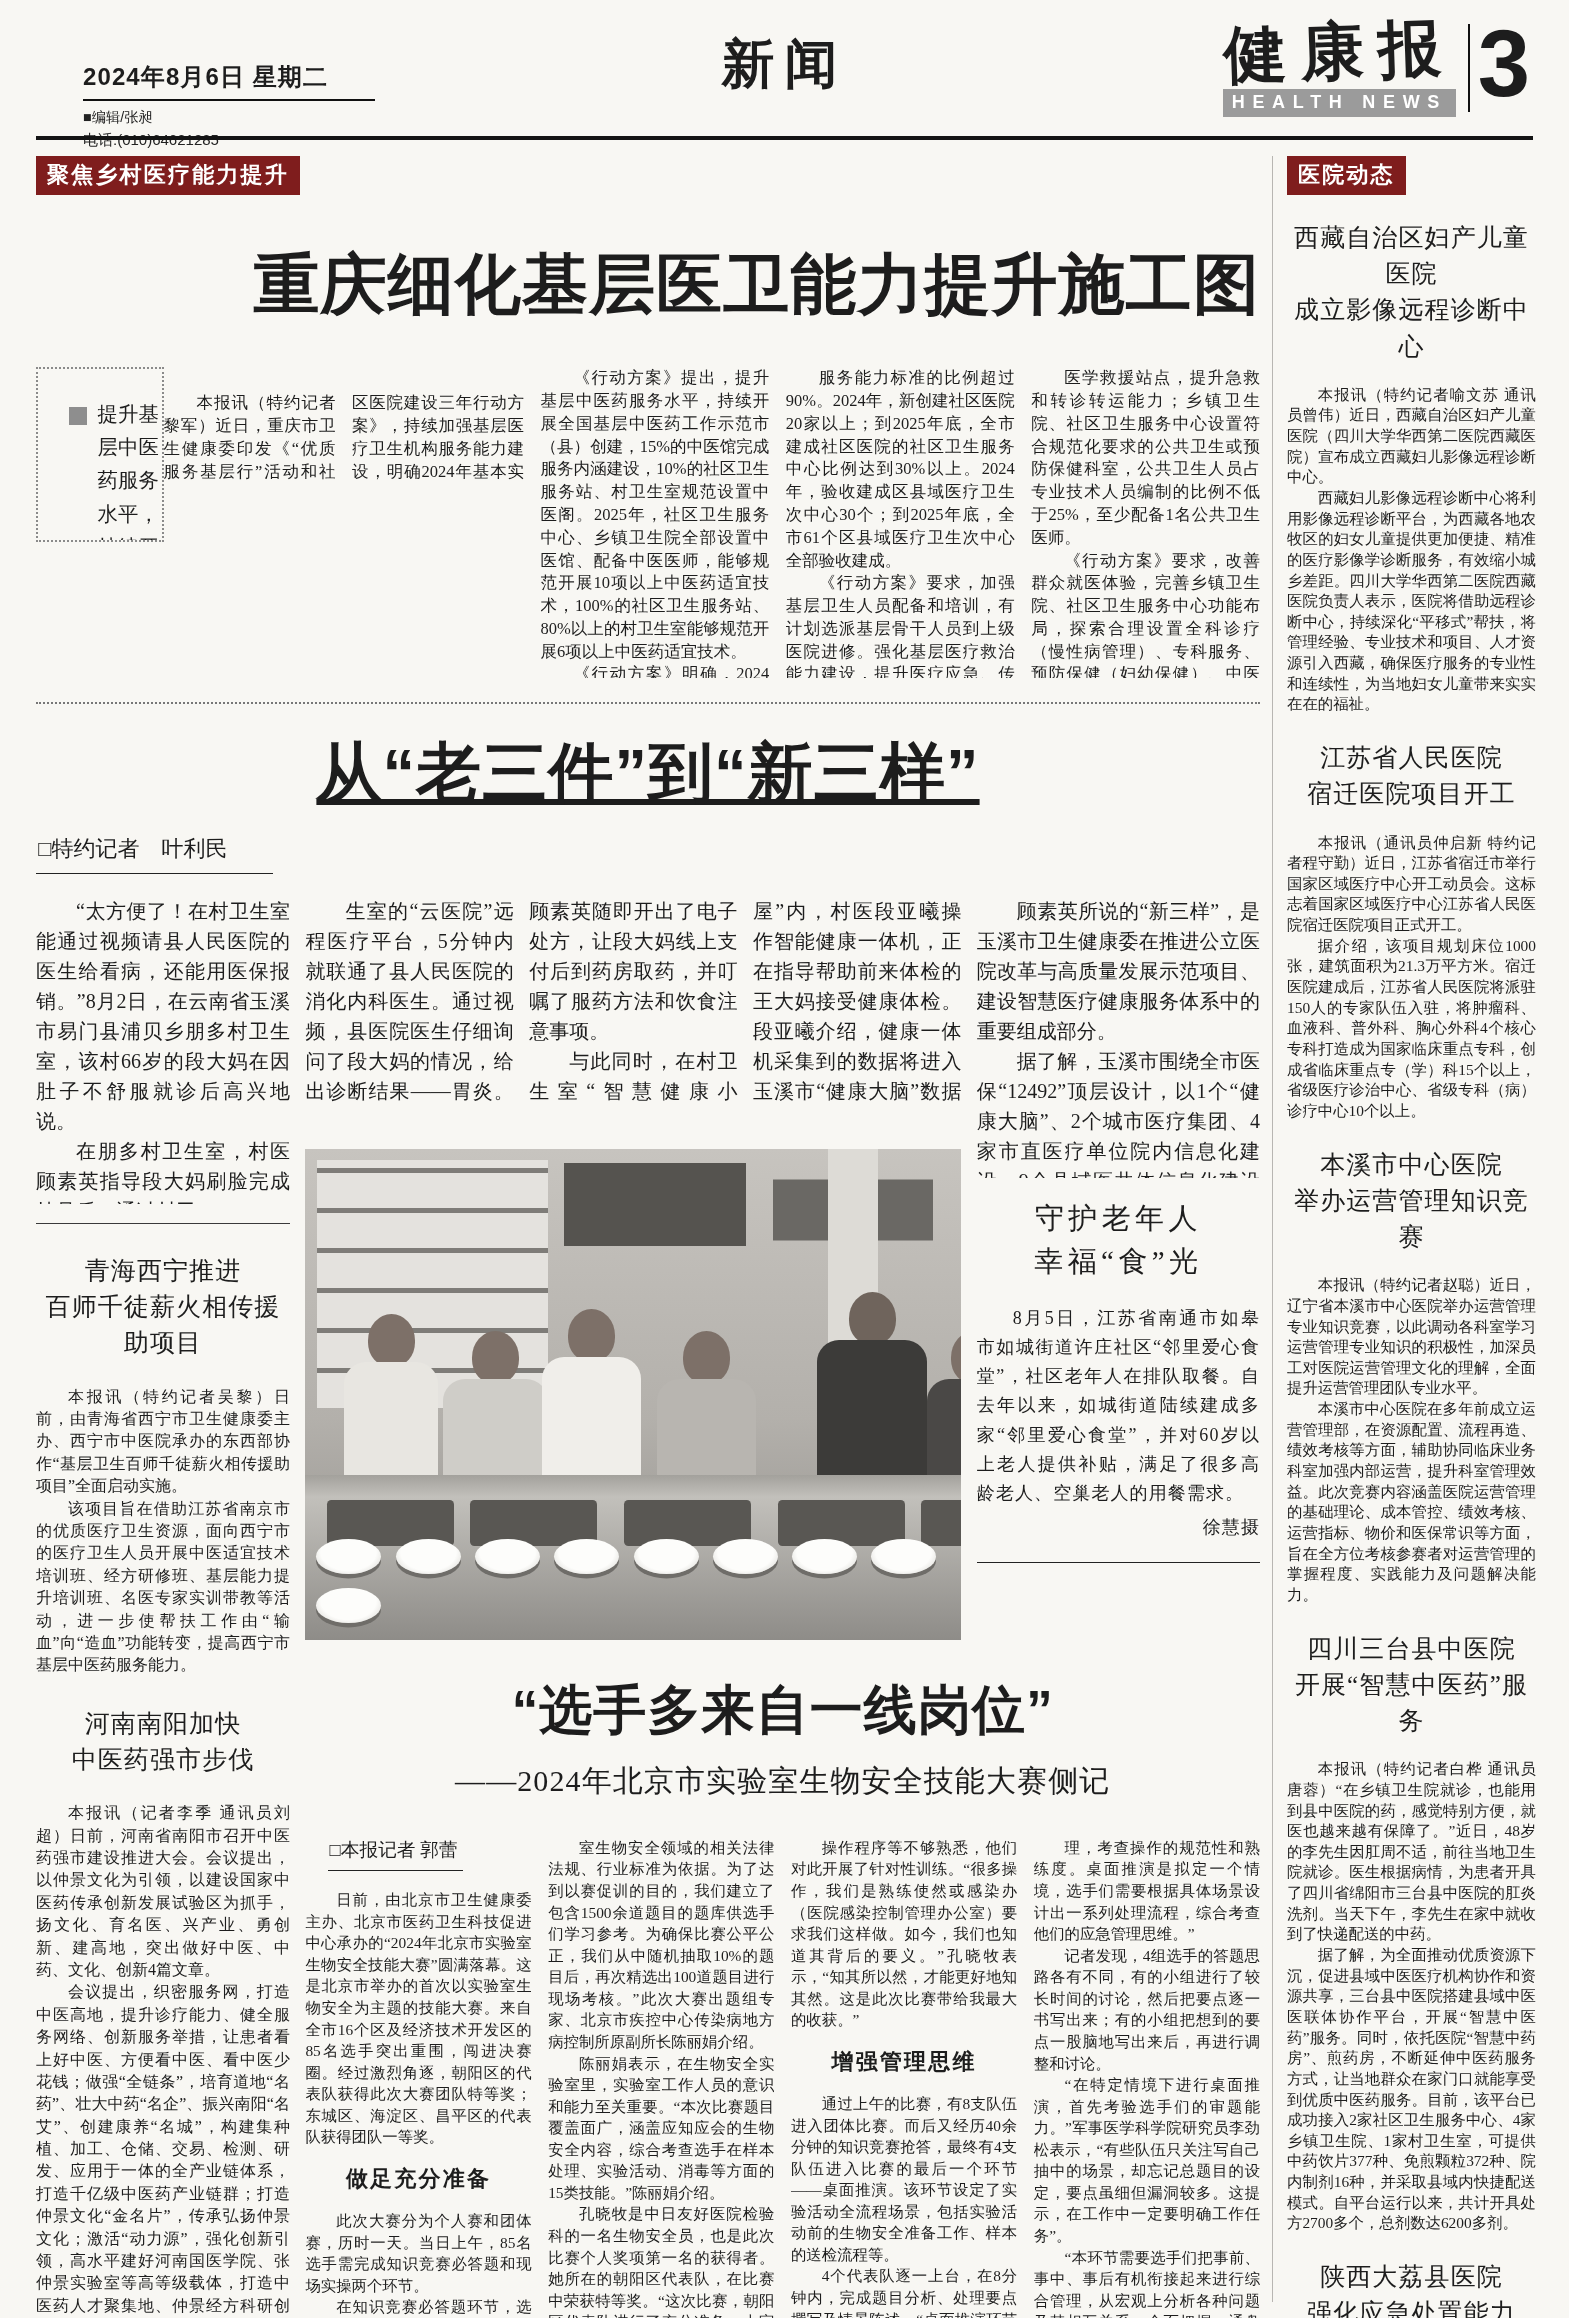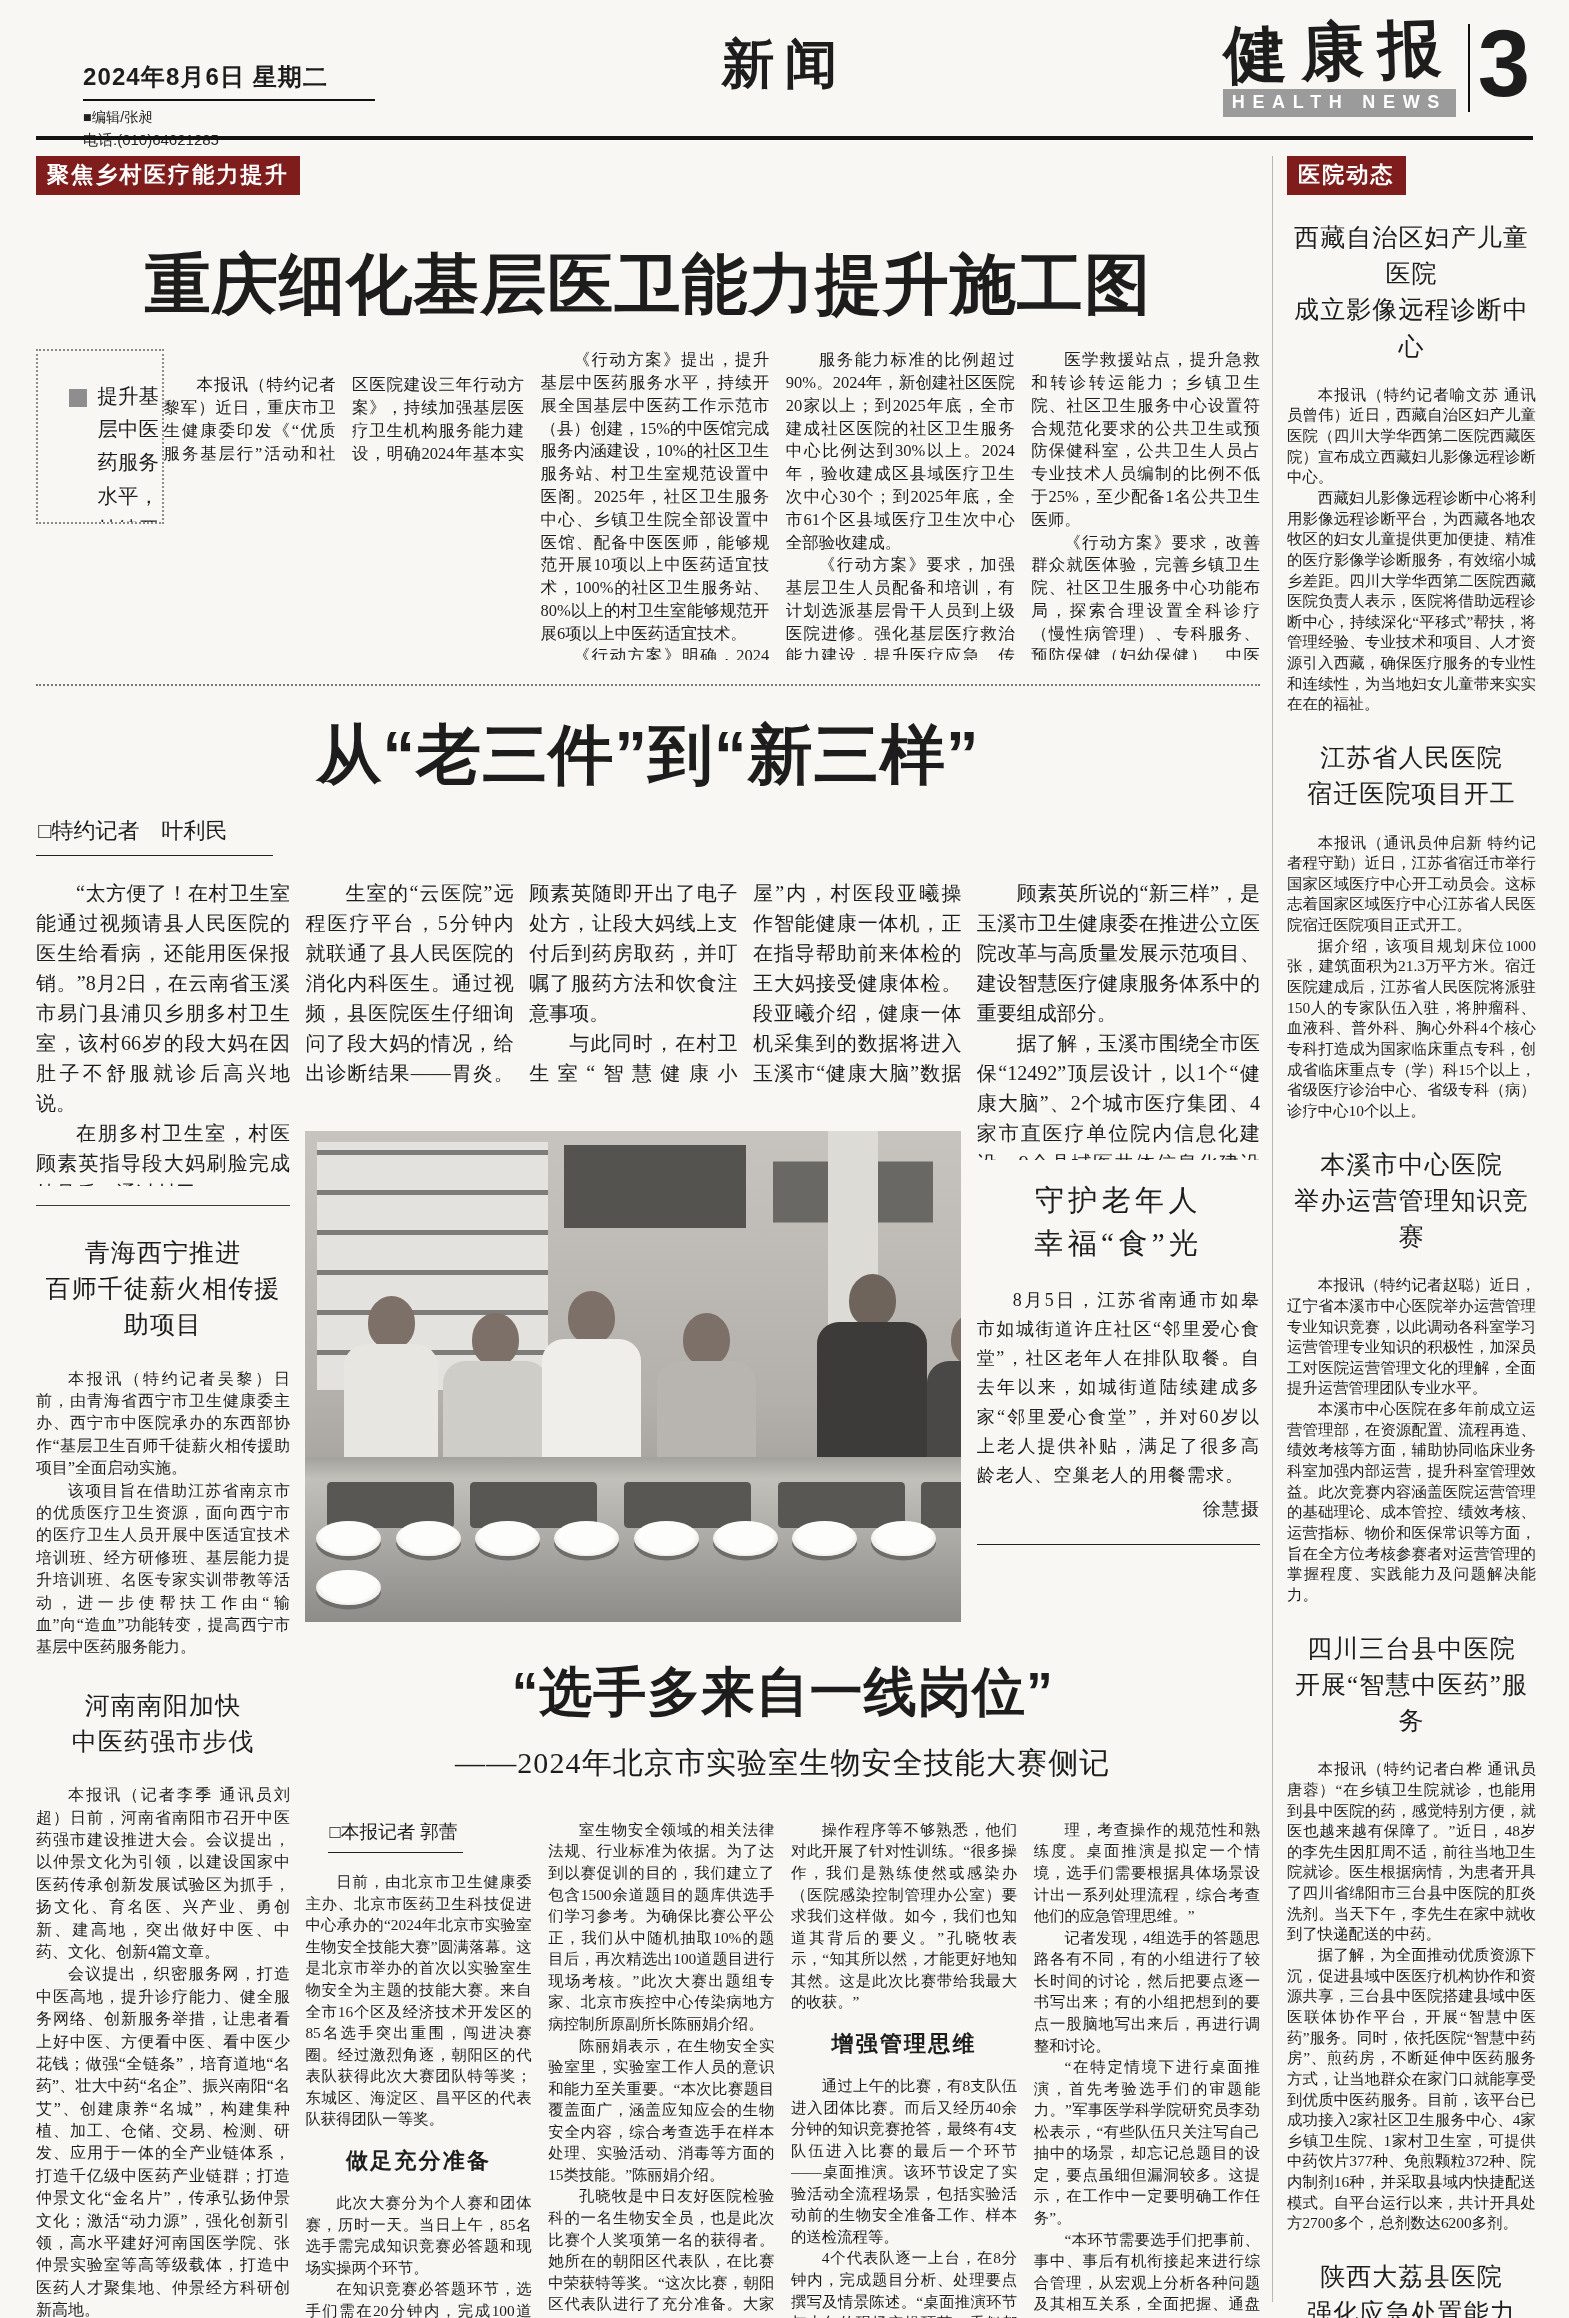--- a/index.html
+++ b/index.html
@@ -26,35 +26,35 @@
 
   
   .tag{display:inline-block;background:#7f1d1d;color:#fff;font:700 22px "Liberation Sans",sans-serif;
        padding:4.4px 11px;letter-spacing:2.2px;}
 
   
   .content{position:absolute;left:36px;top:156px;width:1224px;}
   .v-divider{position:absolute;left:1272px;top:156px;height:2146px;width:1.1px;background:#b8b6b2;}
   .rail{position:absolute;left:1287px;top:156px;width:249px;}
 
-  h1.lead-h{font:900 66px "Liberation Sans",sans-serif;text-align:center;letter-spacing:1.1px;
-       margin:53px 0 29px;line-height:1.1;}
+  h1.lead-h{font:900 66px "Liberation Sans",sans-serif;text-align:right;letter-spacing:1.1px;
+       margin:53px 0 47px;line-height:1.1;}
   .lead-row{display:flex;gap:16.5px;}
   .lead-left{width:488px;flex:none;display:flex;}
   .bullet-box{border:2.2px dotted #8a8a8a;padding:29px 31px 16.5px;height:175px;box-sizing:border-box;overflow:hidden;}
   .bullet{display:flex;font:400 20.4px/1.62 "Liberation Serif",serif;margin-bottom:5.5px;text-align:justify;}
   .bullet .sq{width:17.6px;height:17.6px;background:#8e8e8e;margin:8.8px 11px 0 0;flex:none;}
   .lead-intro{margin-top:25px;columns:2;column-gap:16.5px;height:108px;overflow:hidden;
        font-size:16.5px;line-height:1.38;text-align:justify;}
   .lcol{flex:1;font-size:16.5px;line-height:1.38;text-align:justify;height:311px;overflow:hidden;}
   p.bp{margin:0;text-indent:2em;}
   .dotted-sep{border-top:2.2px dotted #777;margin:24px 0 0;}
 
   h2.feat-h{font:900 65px "Liberation Sans",sans-serif;text-align:center;letter-spacing:1.1px;
-       margin:32px 0 20px;line-height:1.15;}
+       margin:32px 0 20px;line-height:1.15;text-decoration:underline;}
   .byline{font:500 22px "Liberation Serif",serif;width:237px;padding:3.3px 2.2px 8.8px;
        border-bottom:1.7px solid #222;margin:5.5px 0 22px;}
 
   .band{display:flex;gap:15.4px;align-items:flex-start;}
   .left-rail{width:254px;flex:none;}
   .right-part{flex:1;min-width:0;}
   .feat-row{display:flex;gap:15.4px;}
   .mid{width:656px;flex:none;}
   .feat-cols{columns:3;column-gap:15.4px;height:237px;overflow:hidden;
        font-size:20px;line-height:1.5;text-align:justify;}

